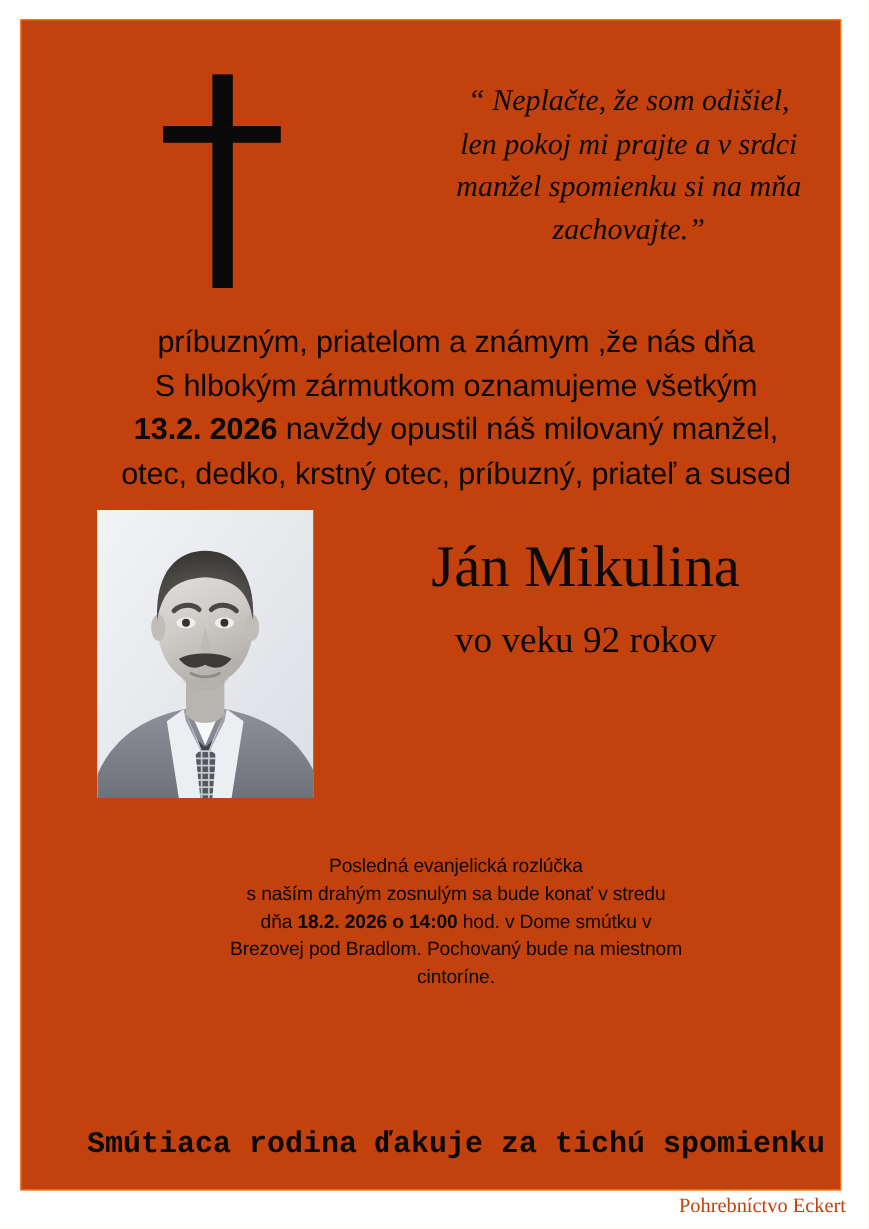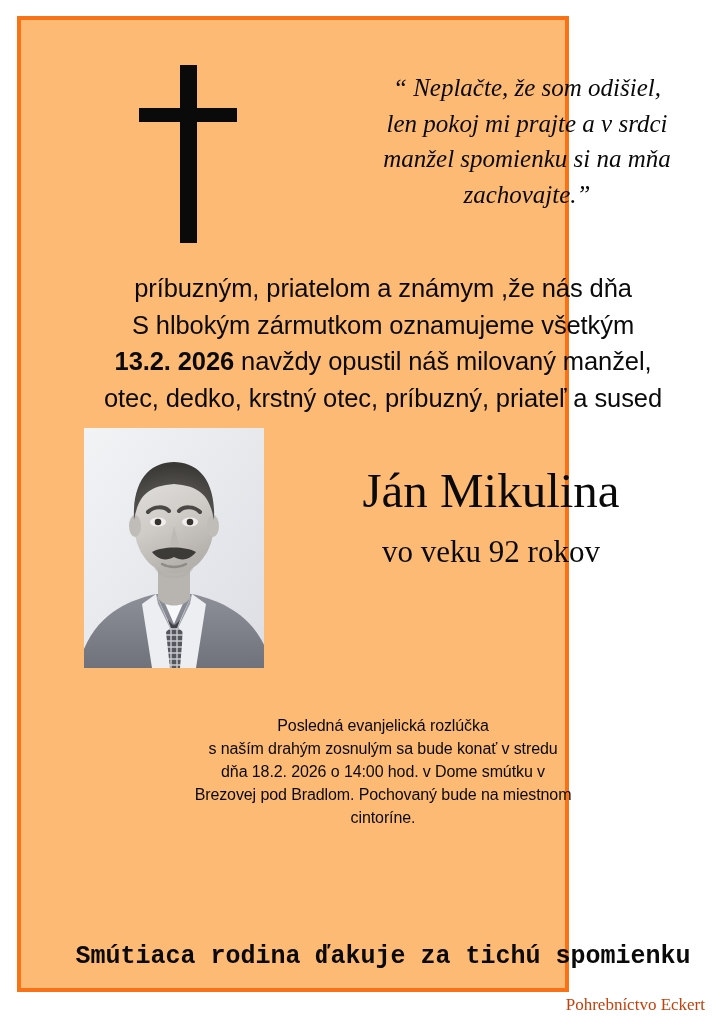--- a/index.html
+++ b/index.html
@@ -14,25 +14,25 @@
     overflow: hidden;
     font-family: "Liberation Sans", sans-serif;
     color: #0a0a0a;
   }
 
   
   #parte-frame {
     position: absolute;
     left: 17px;
     top: 16px;
-    width: 552px;
+    width: 684px;
     height: 976px;
-    border: 4px solid #f97316;
+    border: 1px solid #f97316;
     box-sizing: border-box;
-    background: #fdba74;
+    background: #c2410c;
   }
 
   
   #cross {
     position: absolute;
     left: 118px;
     top: 45px;
     width: 98px;
     height: 178px;
   }
@@ -89,21 +89,21 @@
     height: 240px;
     background: #e9eaee;
     overflow: hidden;
   }
   #portrait svg { display: block; }
 
   
   #name-block {
     position: absolute;
     left: 252px;
-    top: 444px;
+    top: 428px;
     width: 436px;
     text-align: center;
     font-family: "Liberation Serif", serif;
   }
   #deceased-name {
     font-size: 49px;
     line-height: 1.12;
     color: #0a0a0a;
   }
   #deceased-age {
@@ -117,21 +117,21 @@
   #ceremony {
     position: absolute;
     left: 36px;
     top: 694px;
     width: 652px;
     text-align: center;
     font-size: 16px;
     line-height: 1.44;
     letter-spacing: -0.1px;
   }
-  #ceremony b { font-weight: normal; }
+  #ceremony b { font-weight: bold; }
 
   
   #closing {
     position: absolute;
     left: 36px;
     top: 922px;
     width: 652px;
     text-align: center;
     font-family: Liberation Mono, monospace;
     font-weight: bold;

